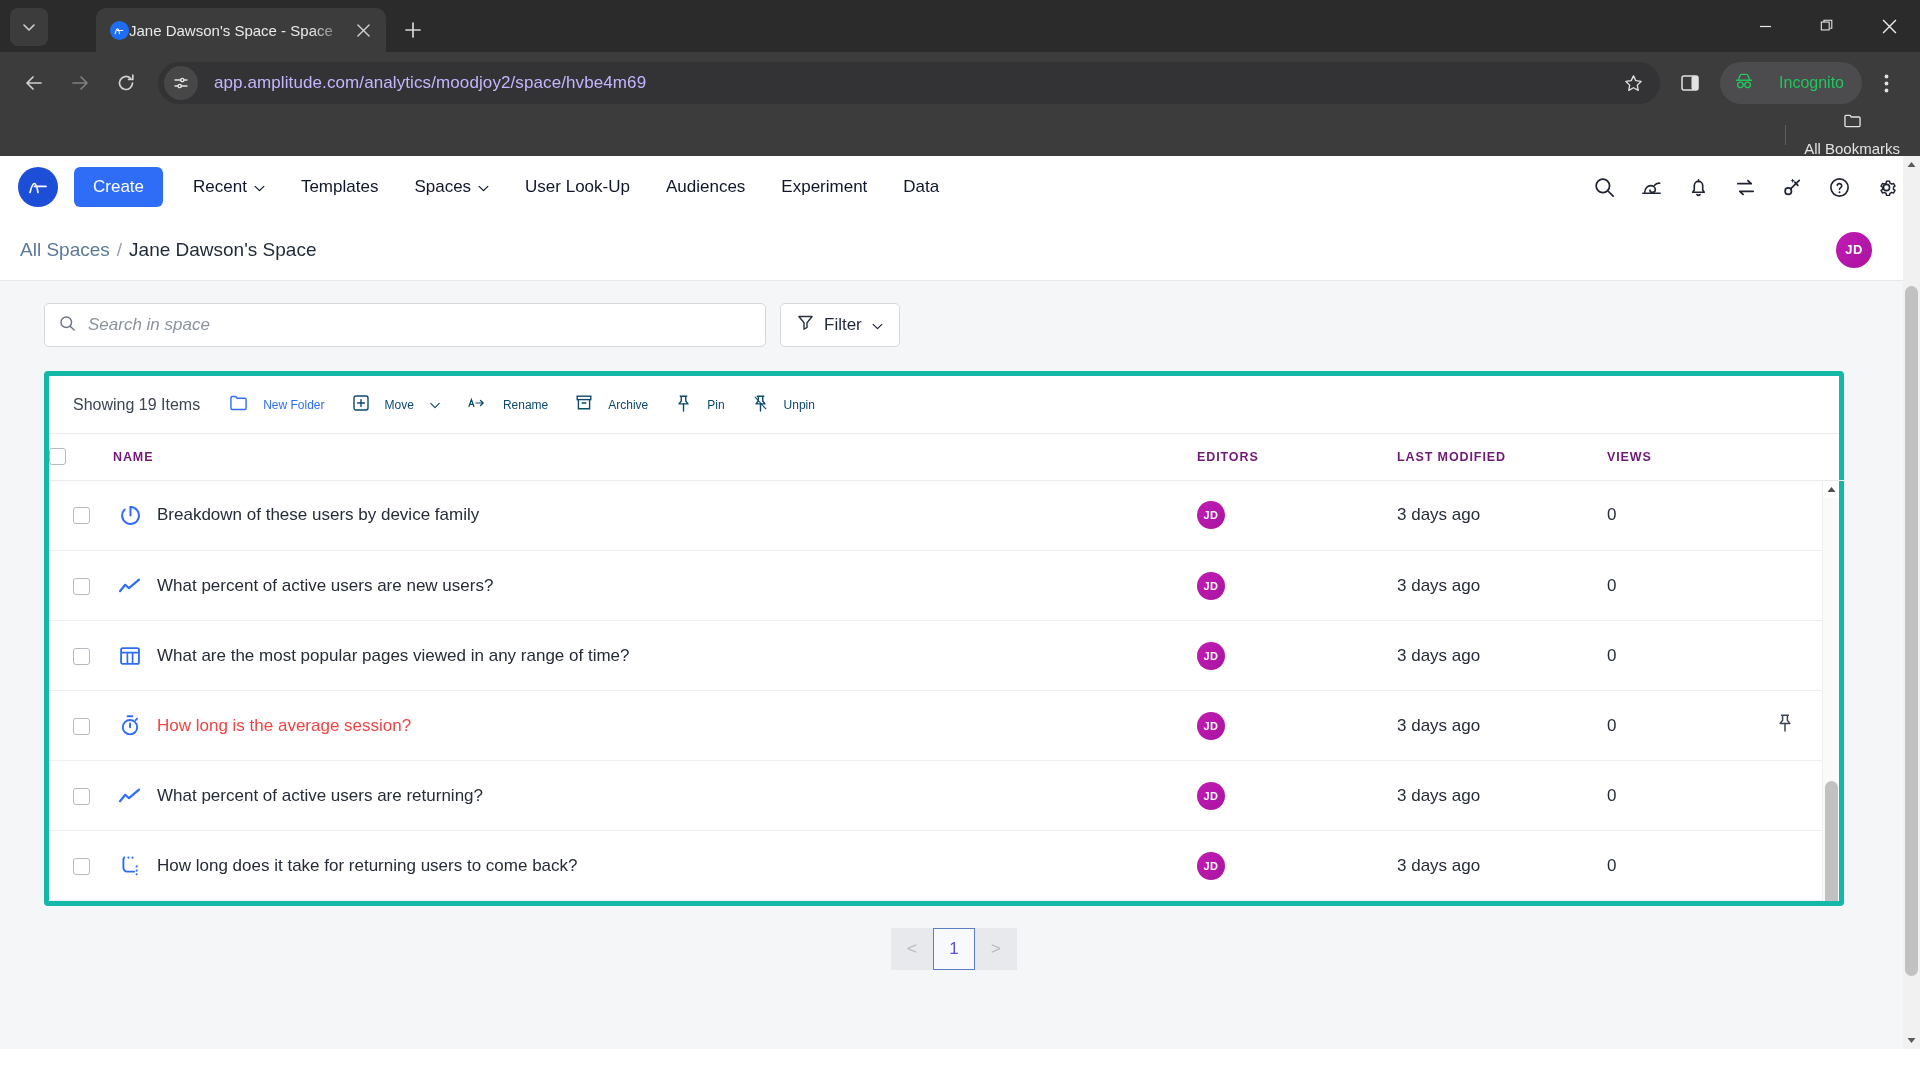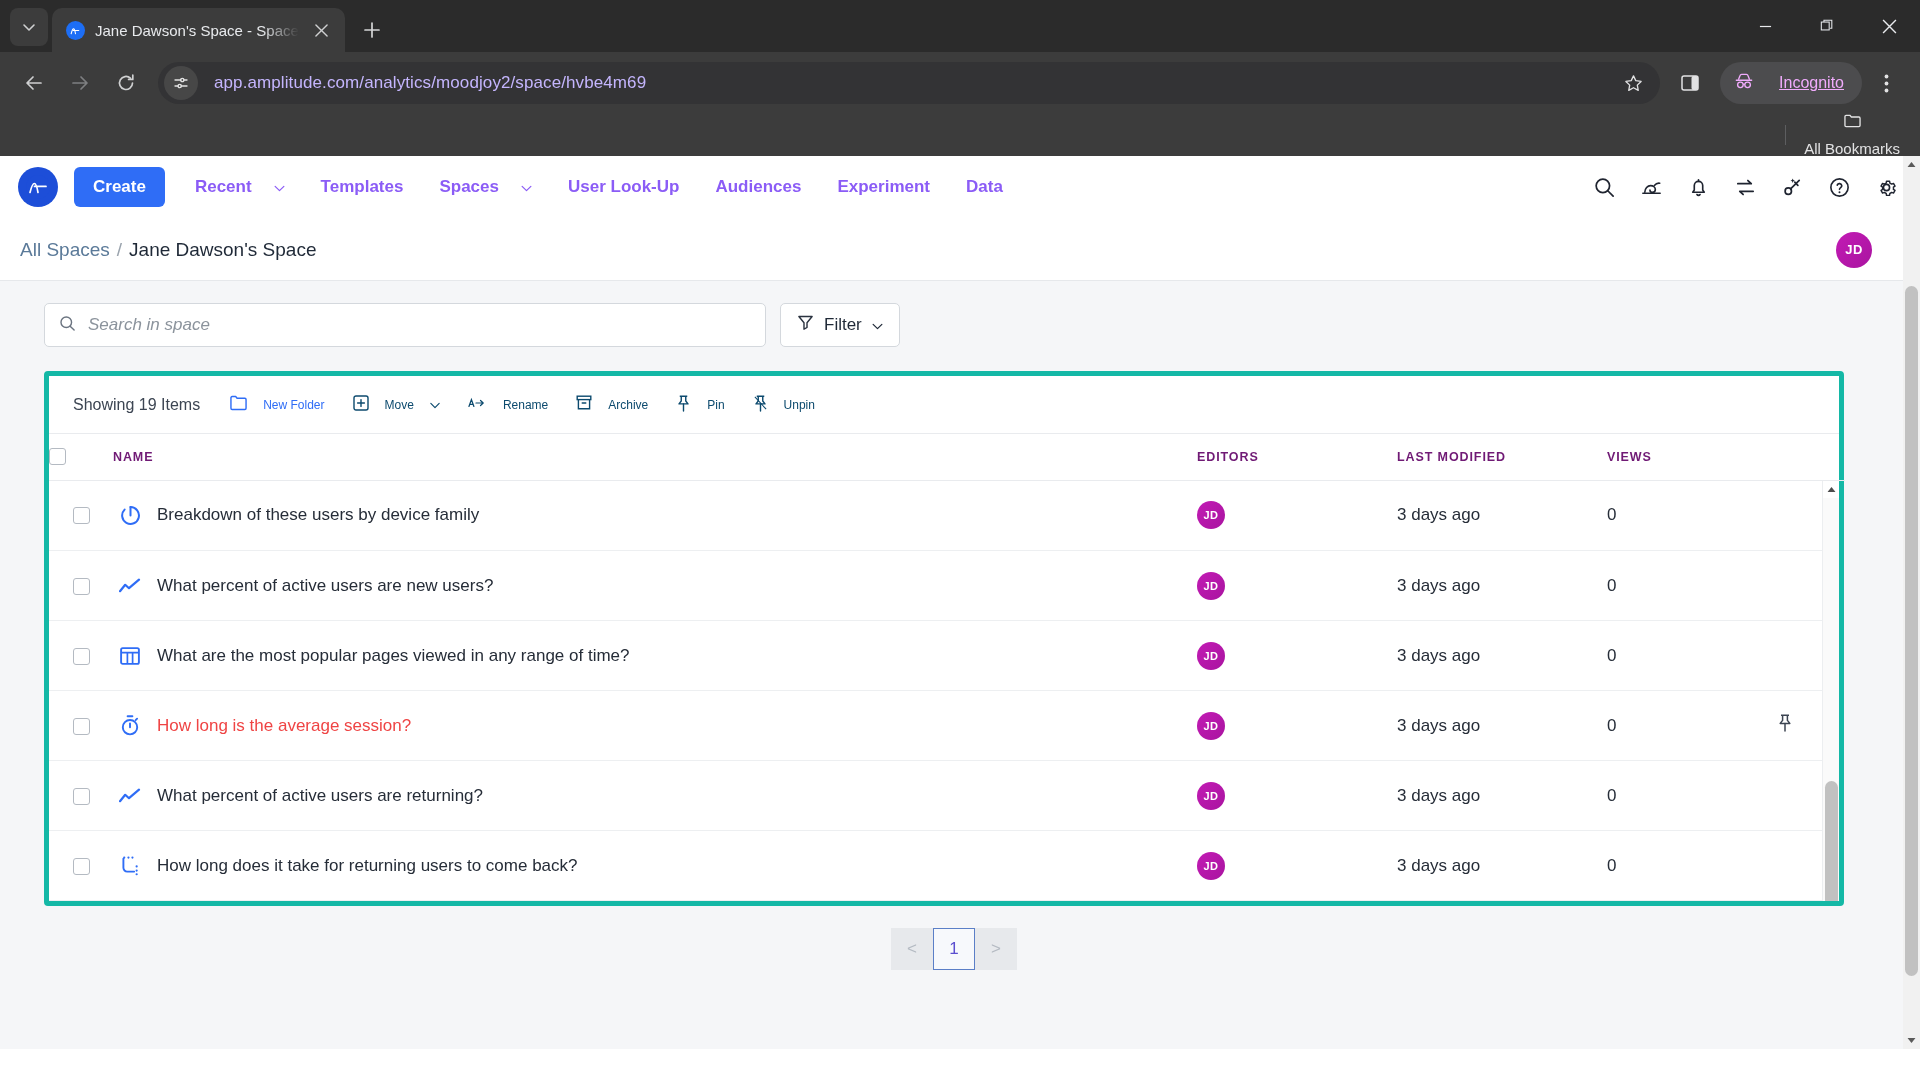--- a/index.html
+++ b/index.html
@@ -30,22 +30,22 @@
   }
   .tab {
     height: 44px;
     min-width: 290px;
     max-width: 300px;
     background: #3c3c3c;
     border-radius: 10px 10px 0 0;
     display: flex;
     align-items: center;
     padding: 0 10px 0 14px;
-    gap: 10px;
     position: relative;
+    margin-left: 44px;
   }
   .tab-favicon {
     width: 19px; height: 19px;
     border-radius: 50%;
     background: #1d6ef5;
     display: flex; align-items: center; justify-content: center;
     flex: 0 0 auto;
   }
   .tab-title {
     flex: 1 1 auto;
@@ -133,25 +133,24 @@
     flex: 0 0 auto;
   }
   .incognito-pill {
     height: 42px;
     border-radius: 21px;
     background: #4c4c4e;
     display: flex;
     align-items: center;
     gap: 25px;
     padding: 0 18px 0 14px;
-    color: #f0abfc;
+    color: #22c55e;
     font-size: 16px;
     margin-left: 6px;
     flex: 0 0 auto;
-    text-decoration: underline;
   }
   .bookmarks-bar {
     height: 42px;
     background: #3c3c3c;
     display: flex;
     align-items: center;
     justify-content: flex-end;
     padding-right: 20px;
     gap: 10px;
   }
@@ -170,21 +169,20 @@
     overflow: hidden;
   }
 
   .amp-nav {
     height: 63px;
     background: #ffffff;
     display: flex;
     align-items: center;
     padding: 0 22px 0 18px;
     border-bottom: 1px solid #ffffff;
-    font-weight: bold;
   }
   .amp-logo {
     width: 40px; height: 40px;
     border-radius: 50%;
     background: #1d4ed8;
     display: flex; align-items: center; justify-content: center;
     flex: 0 0 auto;
     margin-right: 16px;
   }
   .create-btn {
@@ -192,23 +190,23 @@
     color: #fff;
     font-size: 17px;
     height: 40px;
     padding: 0 19px;
     border-radius: 6px;
     display: flex; align-items: center;
     margin-right: 12px;
     flex: 0 0 auto;
   }
   .nav-item {
-    display: flex; align-items: center; gap: 22px;
+    display: flex; align-items: center; gap: 7px;
     font-size: 17px;
-    color: #8b5cf6;
+    color: #0f172a;
     padding: 0 18px;
     height: 40px;
     flex: 0 0 auto;
     white-space: nowrap;
   }
   .nav-right {
     margin-left: auto;
     display: flex;
     align-items: center;
     gap: 24px;

